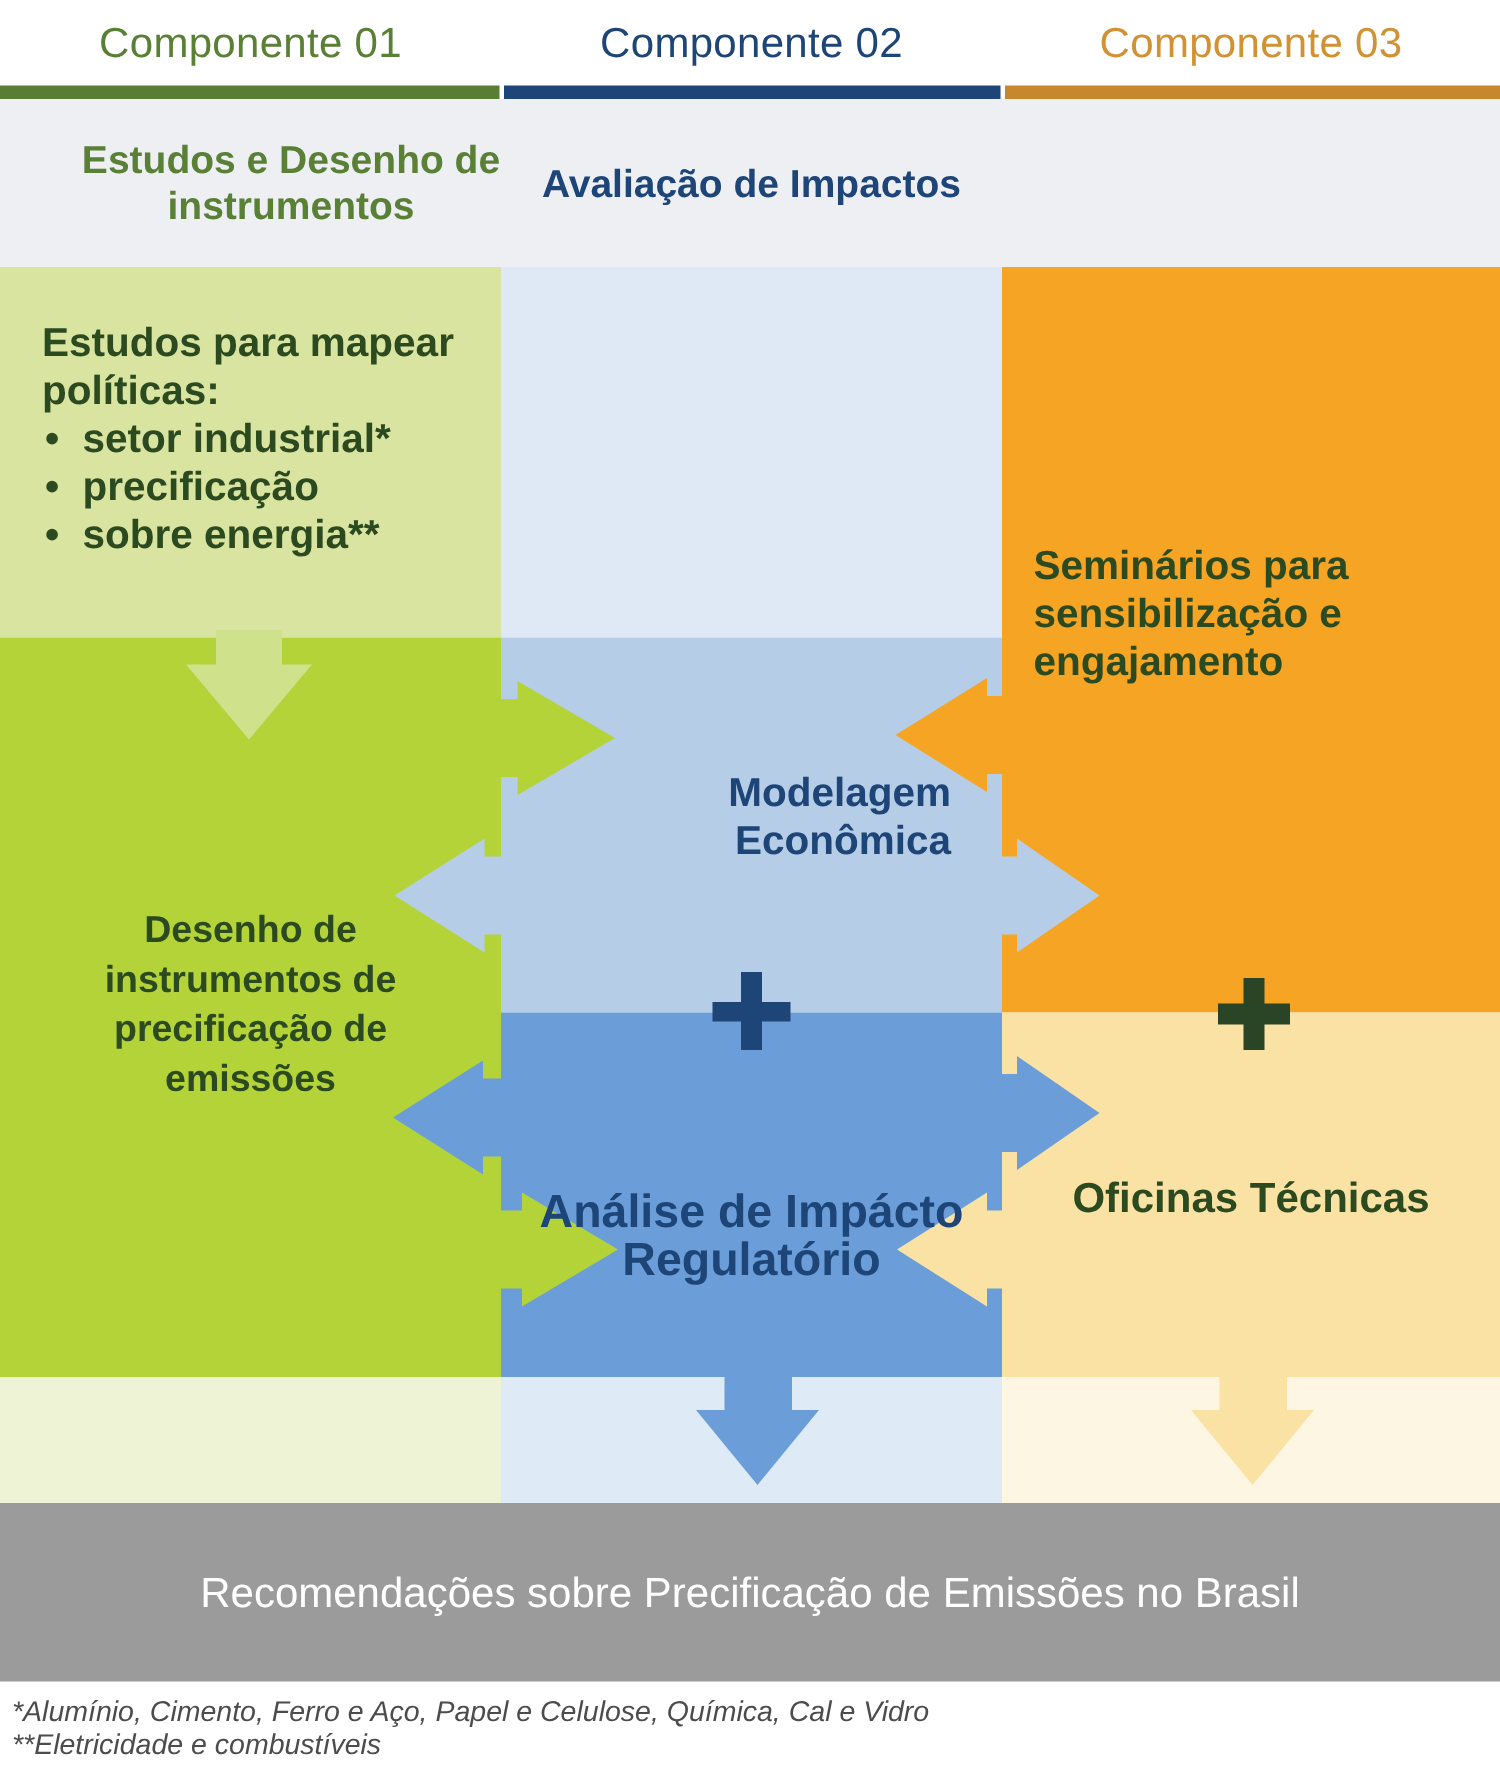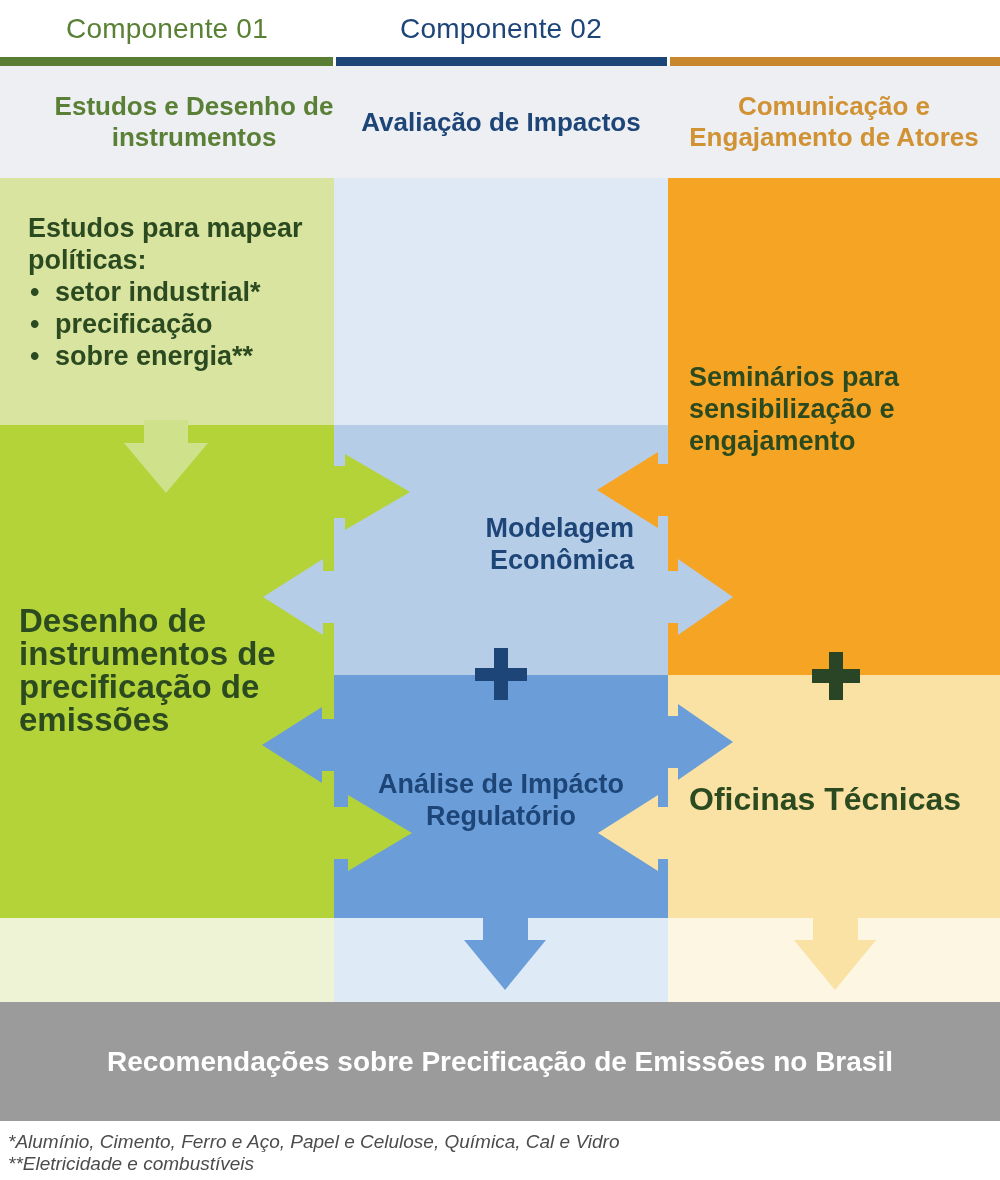--- a/index.html
+++ b/index.html
@@ -44,61 +44,61 @@
   .strip-blue{left:334px;top:918px;width:334px;height:84px;background:var(--strip-blue);}
   .blk-orange{left:668px;top:178px;width:332px;height:497px;background:var(--orange-block);}
   .blk-pale-yellow{left:668px;top:675px;width:332px;height:243px;background:var(--pale-yellow);}
   .strip-yellow{left:668px;top:918px;width:332px;height:84px;background:var(--strip-yellow);}
 
   
   .blocktext{position:absolute;font-weight:bold;}
   .t-estudos{left:28px;top:212px;width:292px;font-size:27px;line-height:32px;color:var(--dark-green-text);}
   .t-estudos .bullet-line{position:relative;padding-left:27px;}
   .t-estudos .bullet-line::before{content:"\2022";position:absolute;left:2px;}
-  .t-desenho{left:19px;top:604px;width:296px;font-size:33px;line-height:33px;color:var(--dark-green-text);}
+  .t-desenho{left:19px;top:604px;width:296px;text-align:center;font-size:25px;line-height:33px;color:var(--dark-green-text);}
   .t-modelagem{left:368px;top:512px;width:266px;text-align:right;font-size:27px;line-height:32px;color:var(--navy-text);}
-  .t-analise{left:351px;top:768px;width:300px;text-align:center;font-size:27px;line-height:32px;color:var(--navy-text);}
+  .t-analise{left:351px;top:792px;width:300px;text-align:center;font-size:31px;line-height:32px;color:var(--navy-text);}
   .t-seminarios{left:689px;top:361px;width:290px;text-align:left;font-size:27px;line-height:32px;color:var(--dark-green-text);}
-  .t-oficinas{left:689px;top:785px;width:290px;text-align:left;font-size:32px;line-height:28px;color:var(--dark-green-text);}
+  .t-oficinas{left:689px;top:785px;width:290px;text-align:center;font-size:28px;line-height:28px;color:var(--dark-green-text);}
 
   
   svg.overlay{position:absolute;left:0;top:0;pointer-events:none;}
   .f-bright-green{fill:var(--bright-green);}
   .f-pale-green-arrow{fill:var(--pale-green-arrow);}
   .f-mid-blue{fill:var(--mid-blue);}
   .f-strong-blue{fill:var(--strong-blue);}
   .f-orange{fill:var(--orange-block);}
   .f-pale-yellow{fill:var(--pale-yellow);}
   .f-navy{fill:var(--navy);}
   .f-plus-green{fill:var(--plus-green);}
 
   
   .banner{
     position:absolute;left:0;top:1002px;width:1000px;height:119px;background:var(--gray-bar);
     display:flex;align-items:center;justify-content:center;
-    color:var(--banner-text);font-weight:bold;font-size:28px;text-align:center;
+    color:var(--banner-text);font-weight:normal;font-size:28px;text-align:center;
   }
   .footnotes{position:absolute;left:8px;top:1131px;font-size:19px;line-height:22px;font-style:italic;color:var(--footnote-text);}
 </style>
 </head>
 <body>
 
 <div class="page">
 
   <div class="comp-header c1">Componente 01</div>
   <div class="comp-header c2">Componente 02</div>
+  <div class="comp-header c3">Componente 03</div>
 
   <div class="bar b1"></div>
   <div class="bar b2"></div>
   <div class="bar b3"></div>
 
   <div class="band"></div>
   <div class="subtitle s1">Estudos e Desenho de instrumentos</div>
   <div class="subtitle s2">Avaliação de Impactos</div>
-  <div class="subtitle s3">Comunicação e Engajamento de Atores</div>
 
   <div class="block blk-light-green"></div>
   <div class="block blk-bright-green"></div>
   <div class="block strip-green"></div>
 
   <div class="block blk-pale-blue"></div>
   <div class="block blk-mid-blue"></div>
   <div class="block blk-strong-blue"></div>
   <div class="block strip-blue"></div>
 

